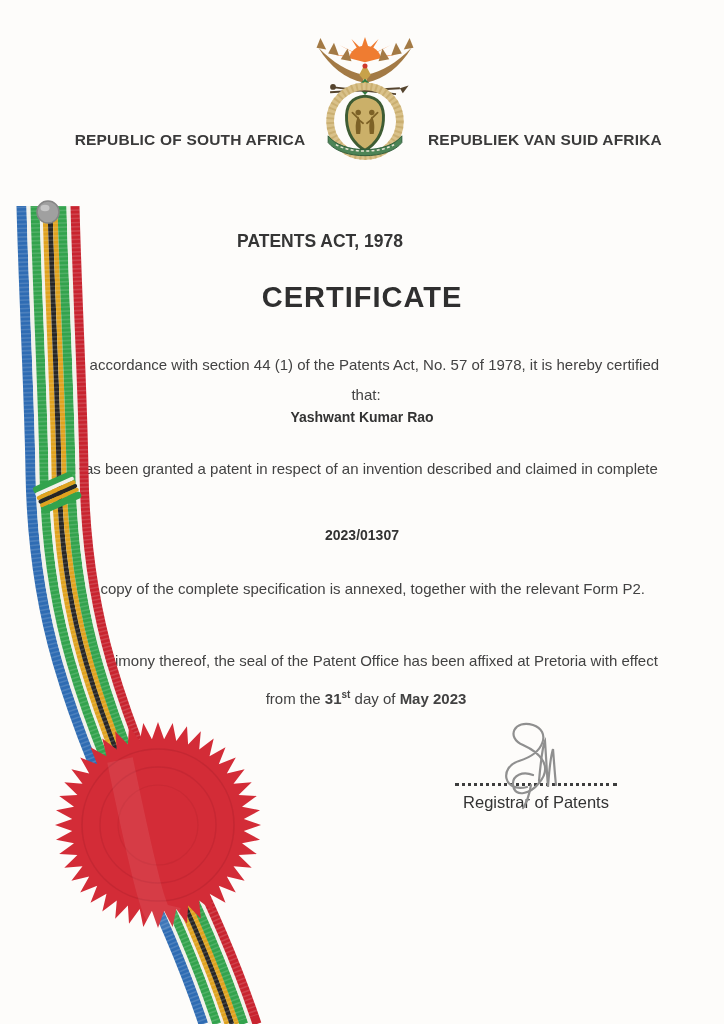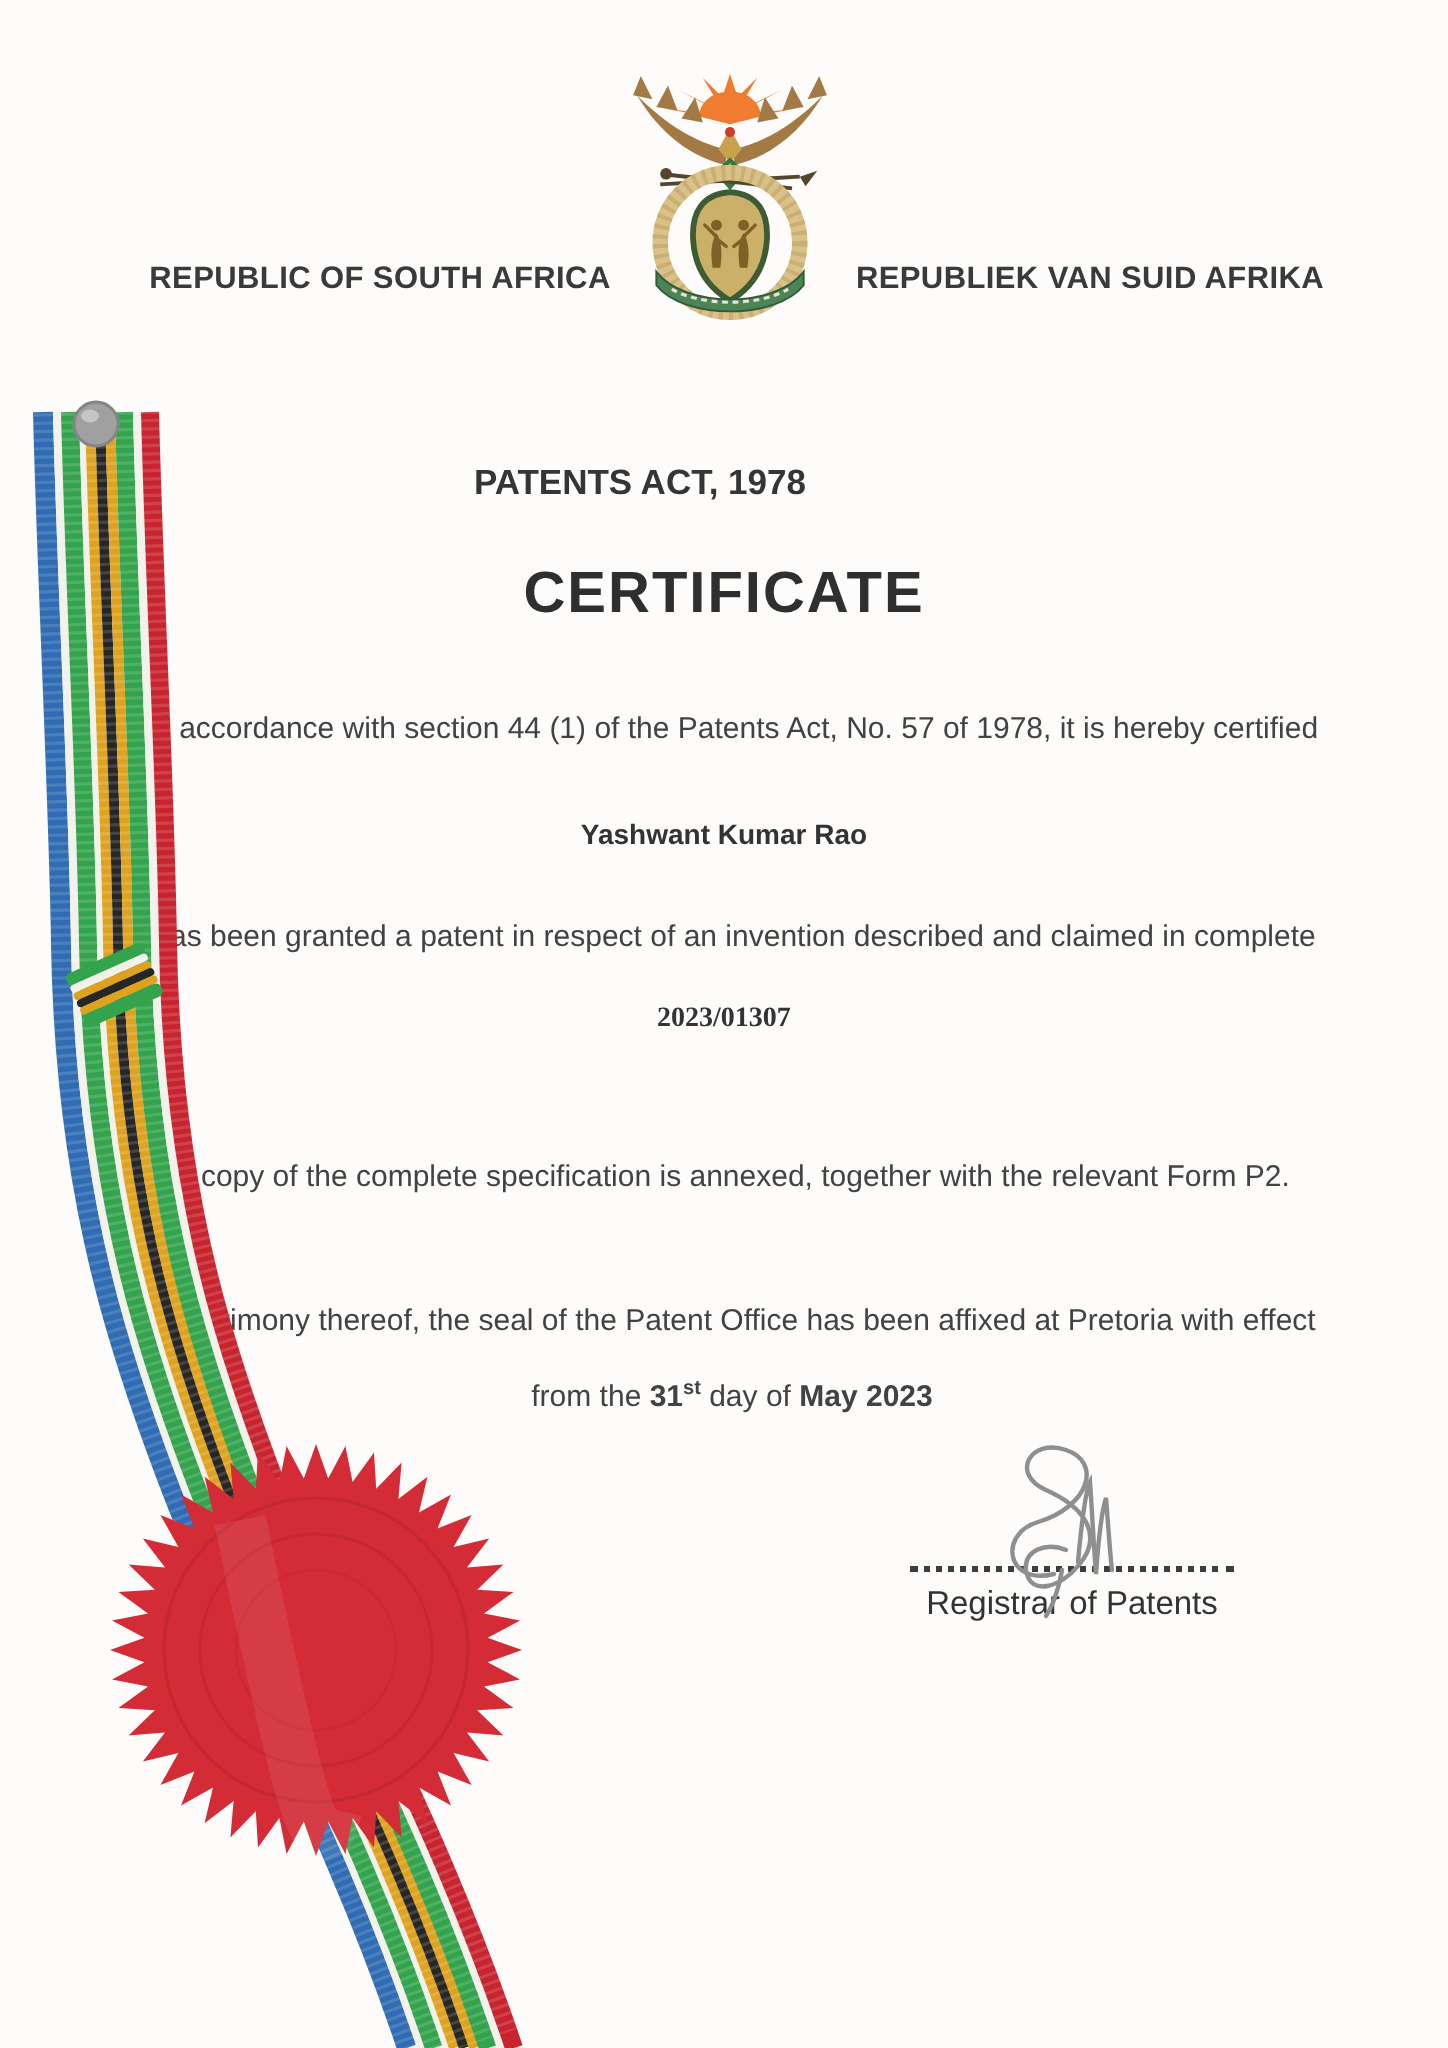--- a/index.html
+++ b/index.html
@@ -95,29 +95,30 @@
       <path d="M22,103 C36,122 84,122 98,103 L98,110 C84,128 36,128 22,110 Z" fill="#4c8456" stroke="#2e5c3a" stroke-width="1"></path>
       <path d="M30,112 C45,121 75,121 90,112" fill="none" stroke="#e8e4d4" stroke-width="1.6" stroke-dasharray="3,2.4"></path>
     </g>
   </svg>
 
   <div class="abs txt act-title" style="top:231px;left:0;width:640px;">PATENTS ACT, 1978</div>
   <div class="abs txt main-title" style="top:281px;left:0;width:724px;">CERTIFICATE</div>
 
   <div class="abs txt body-line" style="top:350px;left:38px;width:656px;">
     <div>In accordance with section 44 (1) of the Patents Act, No. 57 of 1978, it is hereby certified</div>
+    <div>that:</div>
   </div>
 
   <div class="abs txt bold-line" style="top:409px;left:0;width:724px;">Yashwant Kumar Rao</div>
 
   <div class="abs txt body-line2" style="top:452px;left:38px;width:656px;">
     <div>Has been granted a patent in respect of an invention described and claimed in complete</div>
   </div>
 
-  <div class="abs txt bold-line" style="top:502px;left:0;width:724px;font-family:Liberation Serif, serif;">2023/01307</div>
+  <div class="abs txt bold-line" style="top:527px;left:0;width:724px;">2023/01307</div>
 
   <div class="abs txt body-line" style="top:574px;left:38px;width:656px;">A copy of the complete specification is annexed, together with the relevant Form P2.</div>
 
   <div class="abs txt body-line2" style="top:644px;left:38px;width:656px;">
     <div>In testimony thereof, the seal of the Patent Office has been affixed at Pretoria with effect</div>
     <div><span>from the </span><b><span>31</span><sup>st</sup></b><span> day of </span><b>May 2023</b></div>
   </div>
 
   <div class="abs sig-dots" style="top:783px;left:455px;width:162px;"></div>
   <div class="abs sig-label" style="top:793px;left:450px;width:172px;">Registrar of Patents</div>

